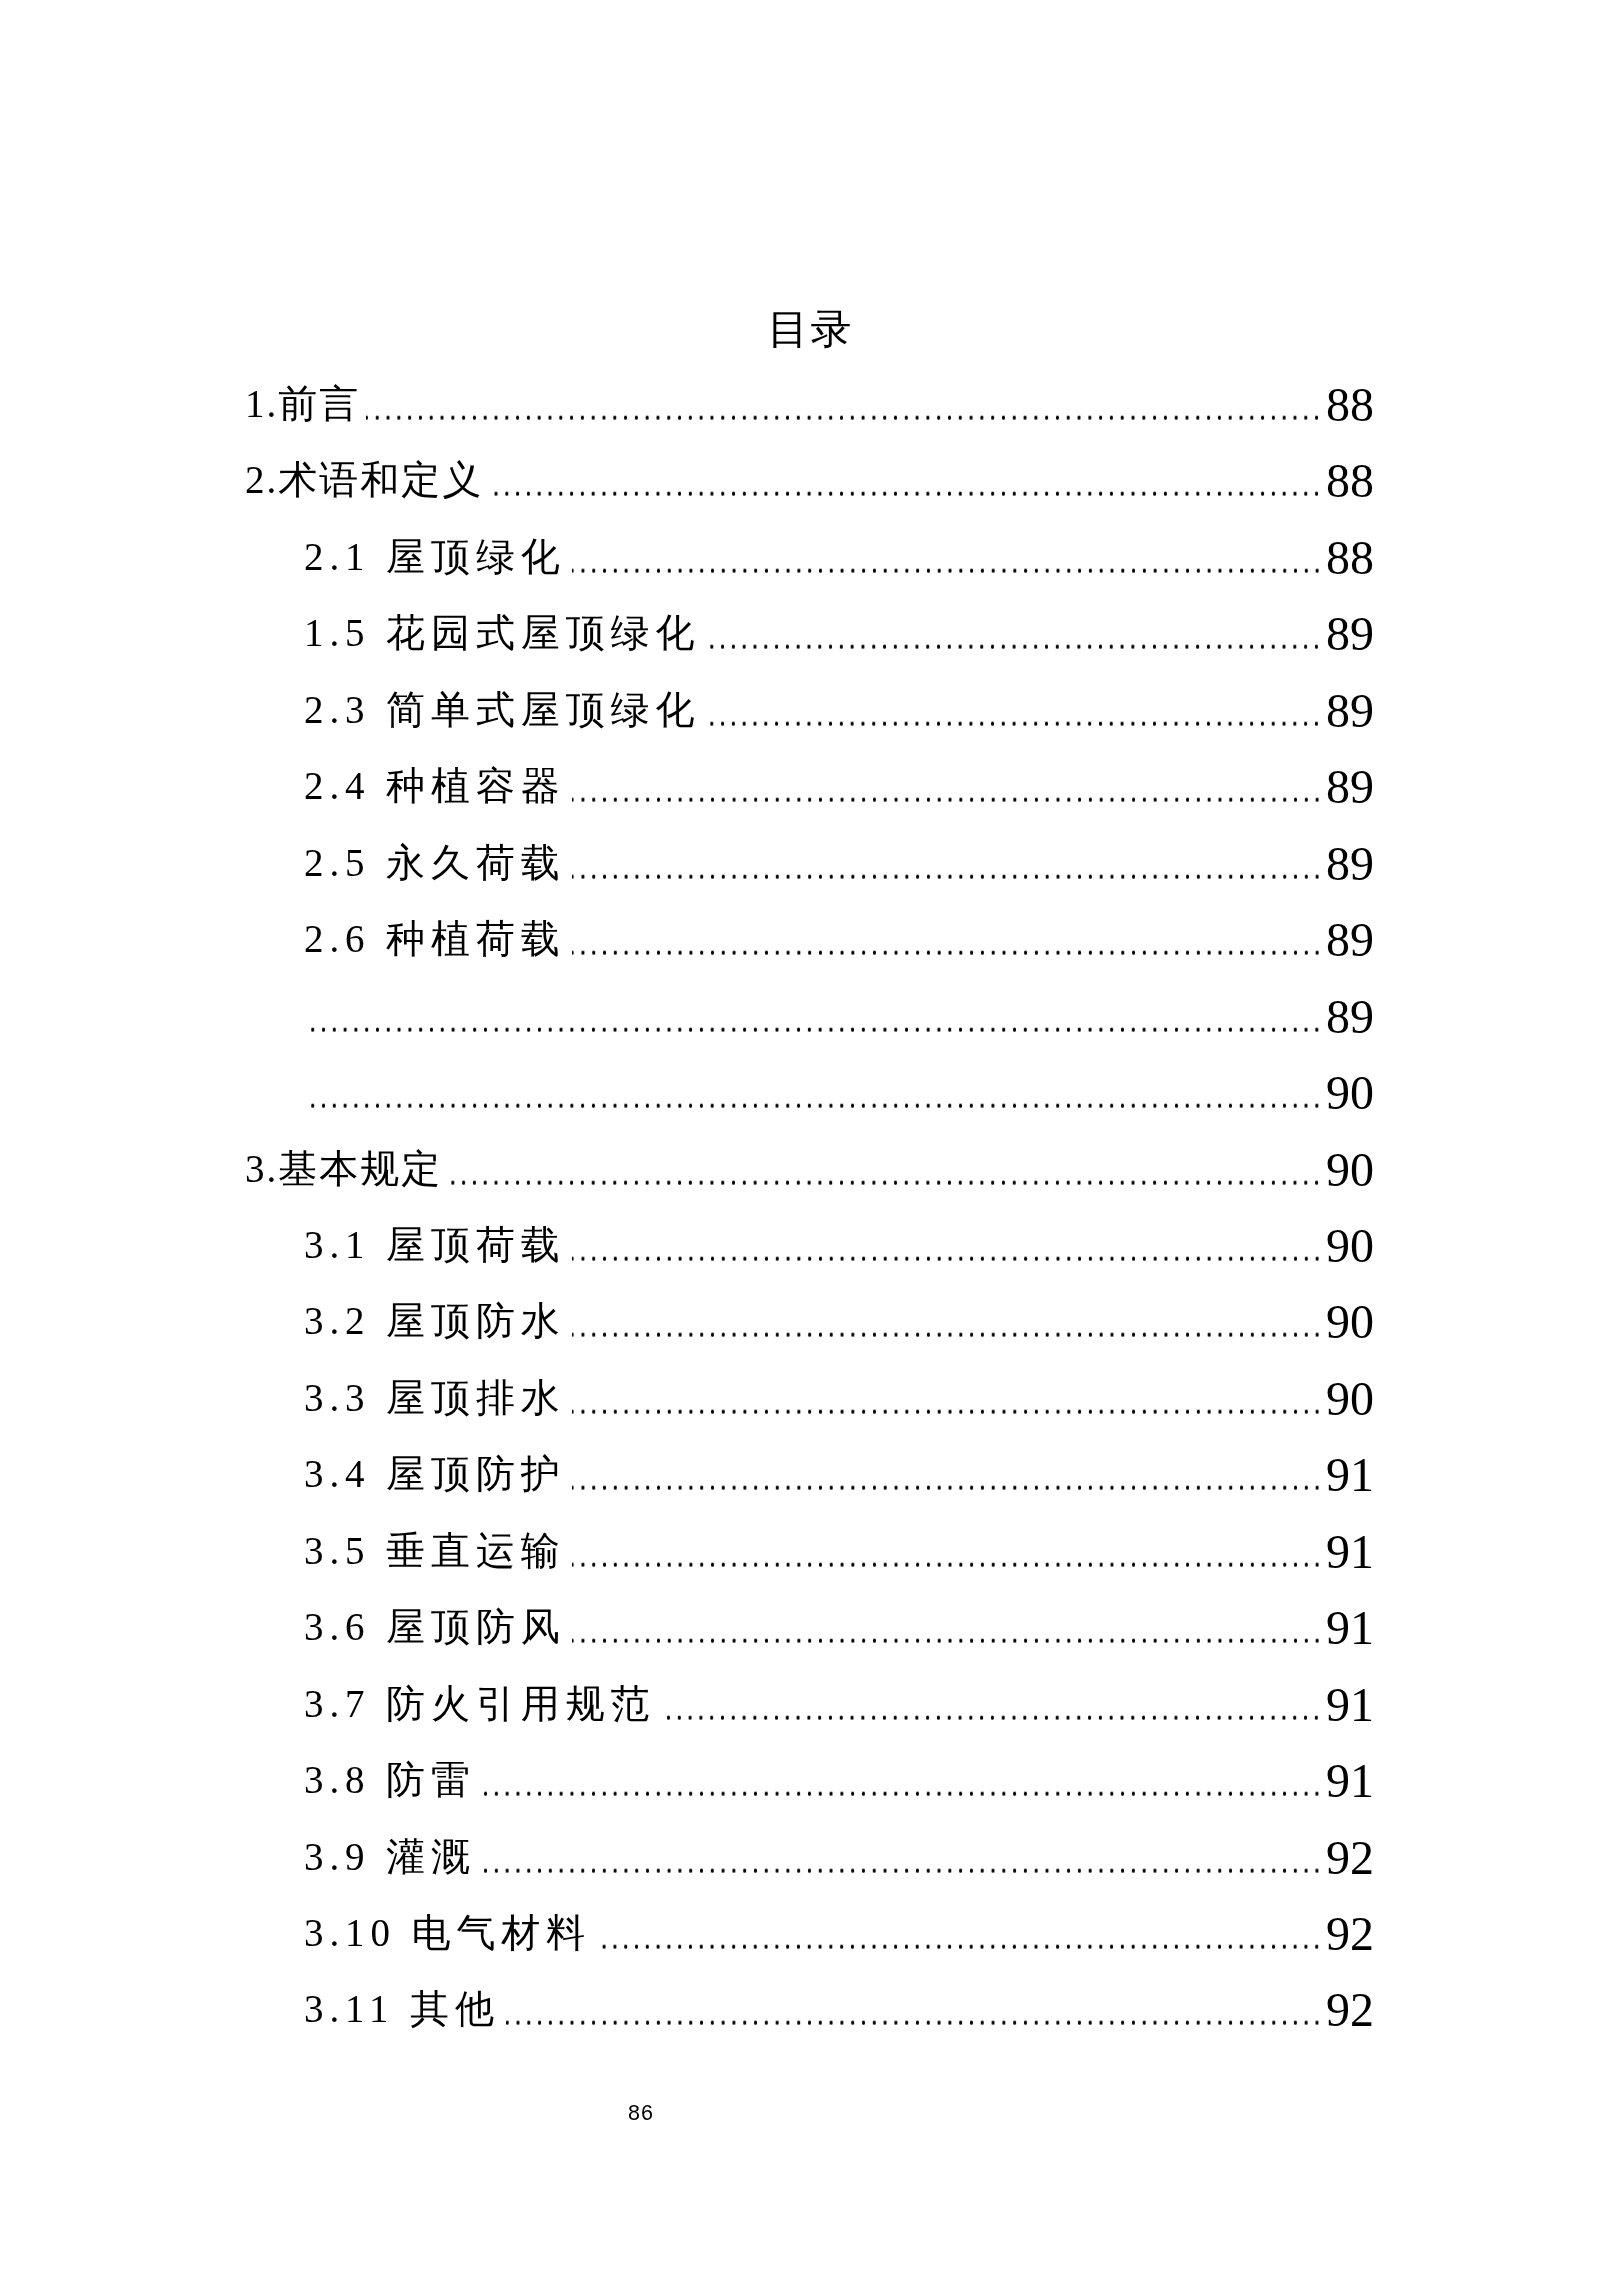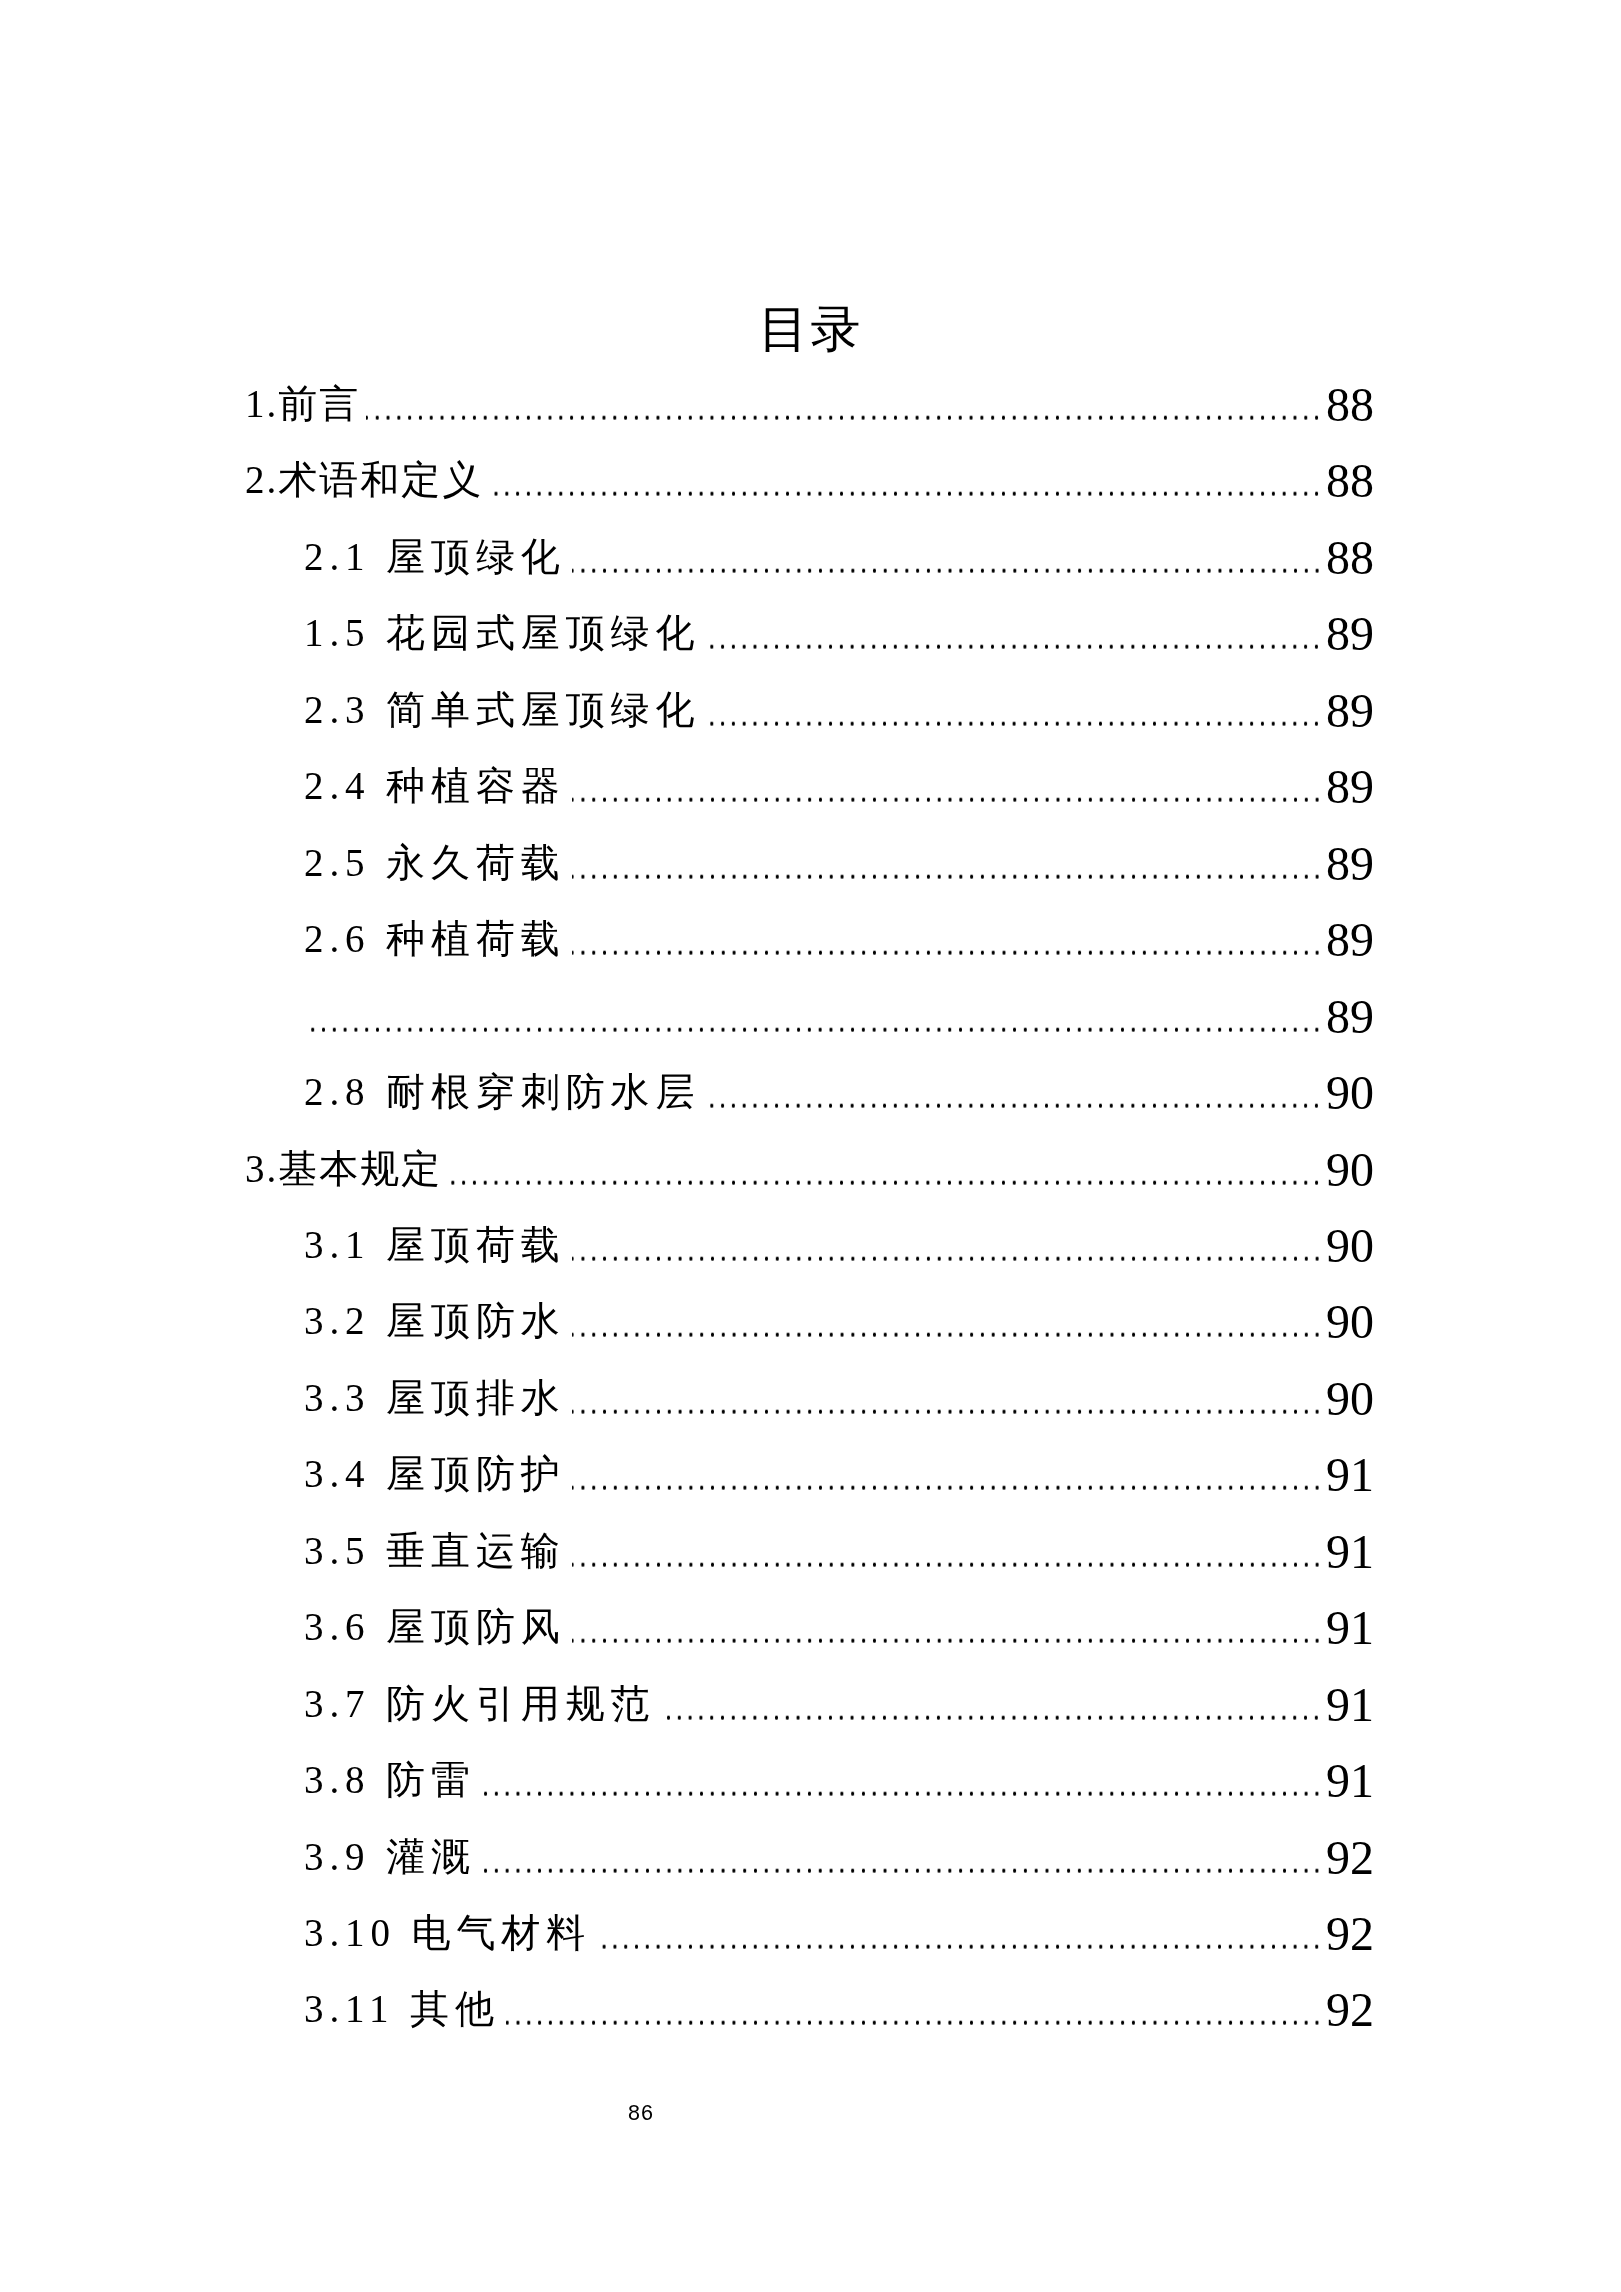--- a/index.html
+++ b/index.html
@@ -17,21 +17,21 @@
   }
   .page-title {
     position: absolute;
     left: 0;
     width: 1621px;
     top: 302px;
     height: 55px;
     line-height: 55px;
     text-align: center;
     font-family: "DejaVu Sans", "Liberation Sans", sans-serif;
-    font-size: 50px;
+    font-size: 41px;
     font-weight: normal;
     letter-spacing: 2px;
   }
   .toc {
     position: absolute;
     left: 0;
     top: 366px;
     width: 1621px;
   }
   .toc-row {
@@ -124,21 +124,20 @@
   <div class="toc-row level-2" style="top:535px">
     <span class="toc-label">2.6 种植荷载</span>
     <span class="toc-leader"></span>
     <span class="toc-page">89</span>
   </div>
   <div class="toc-row level-2" style="top:612px">
     <span class="toc-leader"></span>
     <span class="toc-page">89</span>
   </div>
   <div class="toc-row level-2" style="top:688px">
-    <span class="toc-label">2.8 耐根穿刺防水层</span>
     <span class="toc-leader"></span>
     <span class="toc-page">90</span>
   </div>
   <div class="toc-row level-1" style="top:765px">
     <span class="toc-label">3.基本规定</span>
     <span class="toc-leader"></span>
     <span class="toc-page">90</span>
   </div>
   <div class="toc-row level-2" style="top:841px">
     <span class="toc-label">3.1 屋顶荷载</span>

